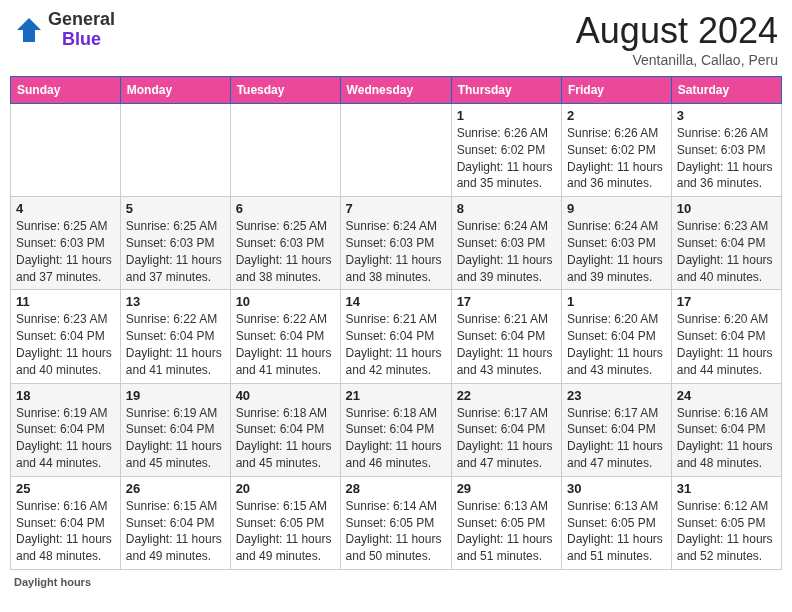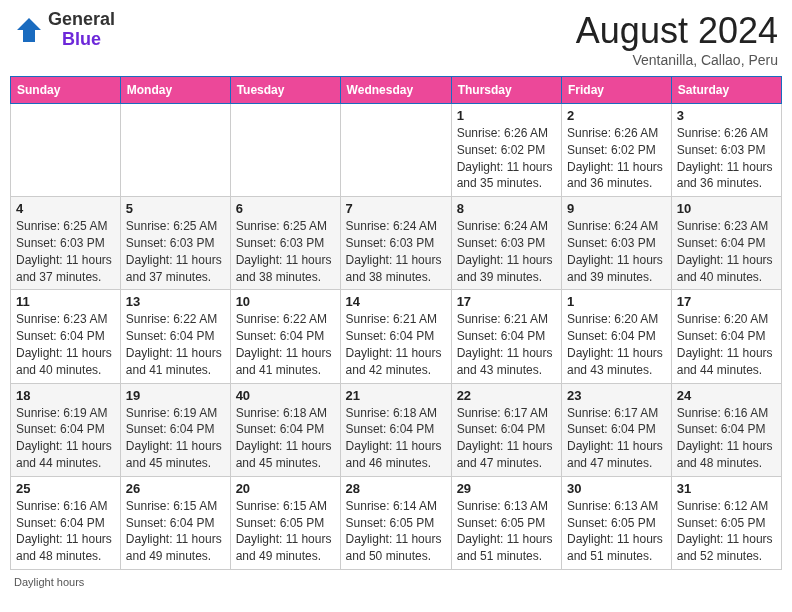--- a/index.html
+++ b/index.html
@@ -87,20 +87,21 @@
       line-height: 1.4;
     }
     .empty-cell {
       background: #fff !important;
     }
     .footer {
       margin-top: 6px;
       font-size: 11px;
       color: #555;
       padding-left: 4px;
+      font-weight: bold;
     }
   </style>
 </head>
 <body>
 
 <div class="header">
   <div class="logo">
     <svg class="logo-icon" viewBox="0 0 40 40" xmlns="http://www.w3.org/2000/svg">
       <polygon points="20,4 36,20 28,20 28,36 12,36 12,20 4,20" fill="#1a6bbf"></polygon>
     </svg>

